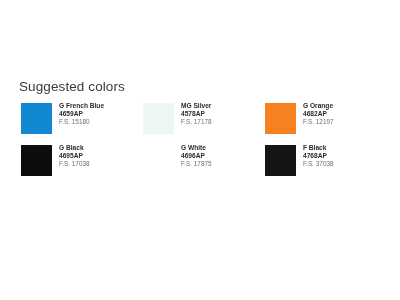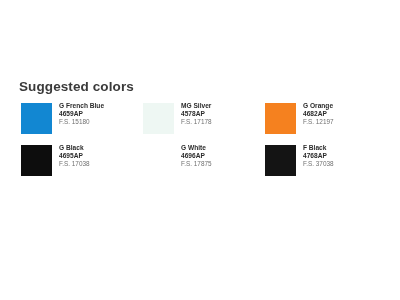--- a/index.html
+++ b/index.html
@@ -19,21 +19,21 @@
     top: 0;
     width: 400px;
     height: 300px;
     background: #ffffff;
   }
   #panel-title {
     position: absolute;
     left: 19px;
     top: 79px;
     font-size: 13.5px;
-    font-weight: bold;
+    font-weight: normal;
     color: #3a3a3a;
     letter-spacing: 0.1px;
     white-space: nowrap;
   }
   #swatch-grid {
     position: absolute;
     left: 21px;
     top: 103px;
     width: 366px;
   }

